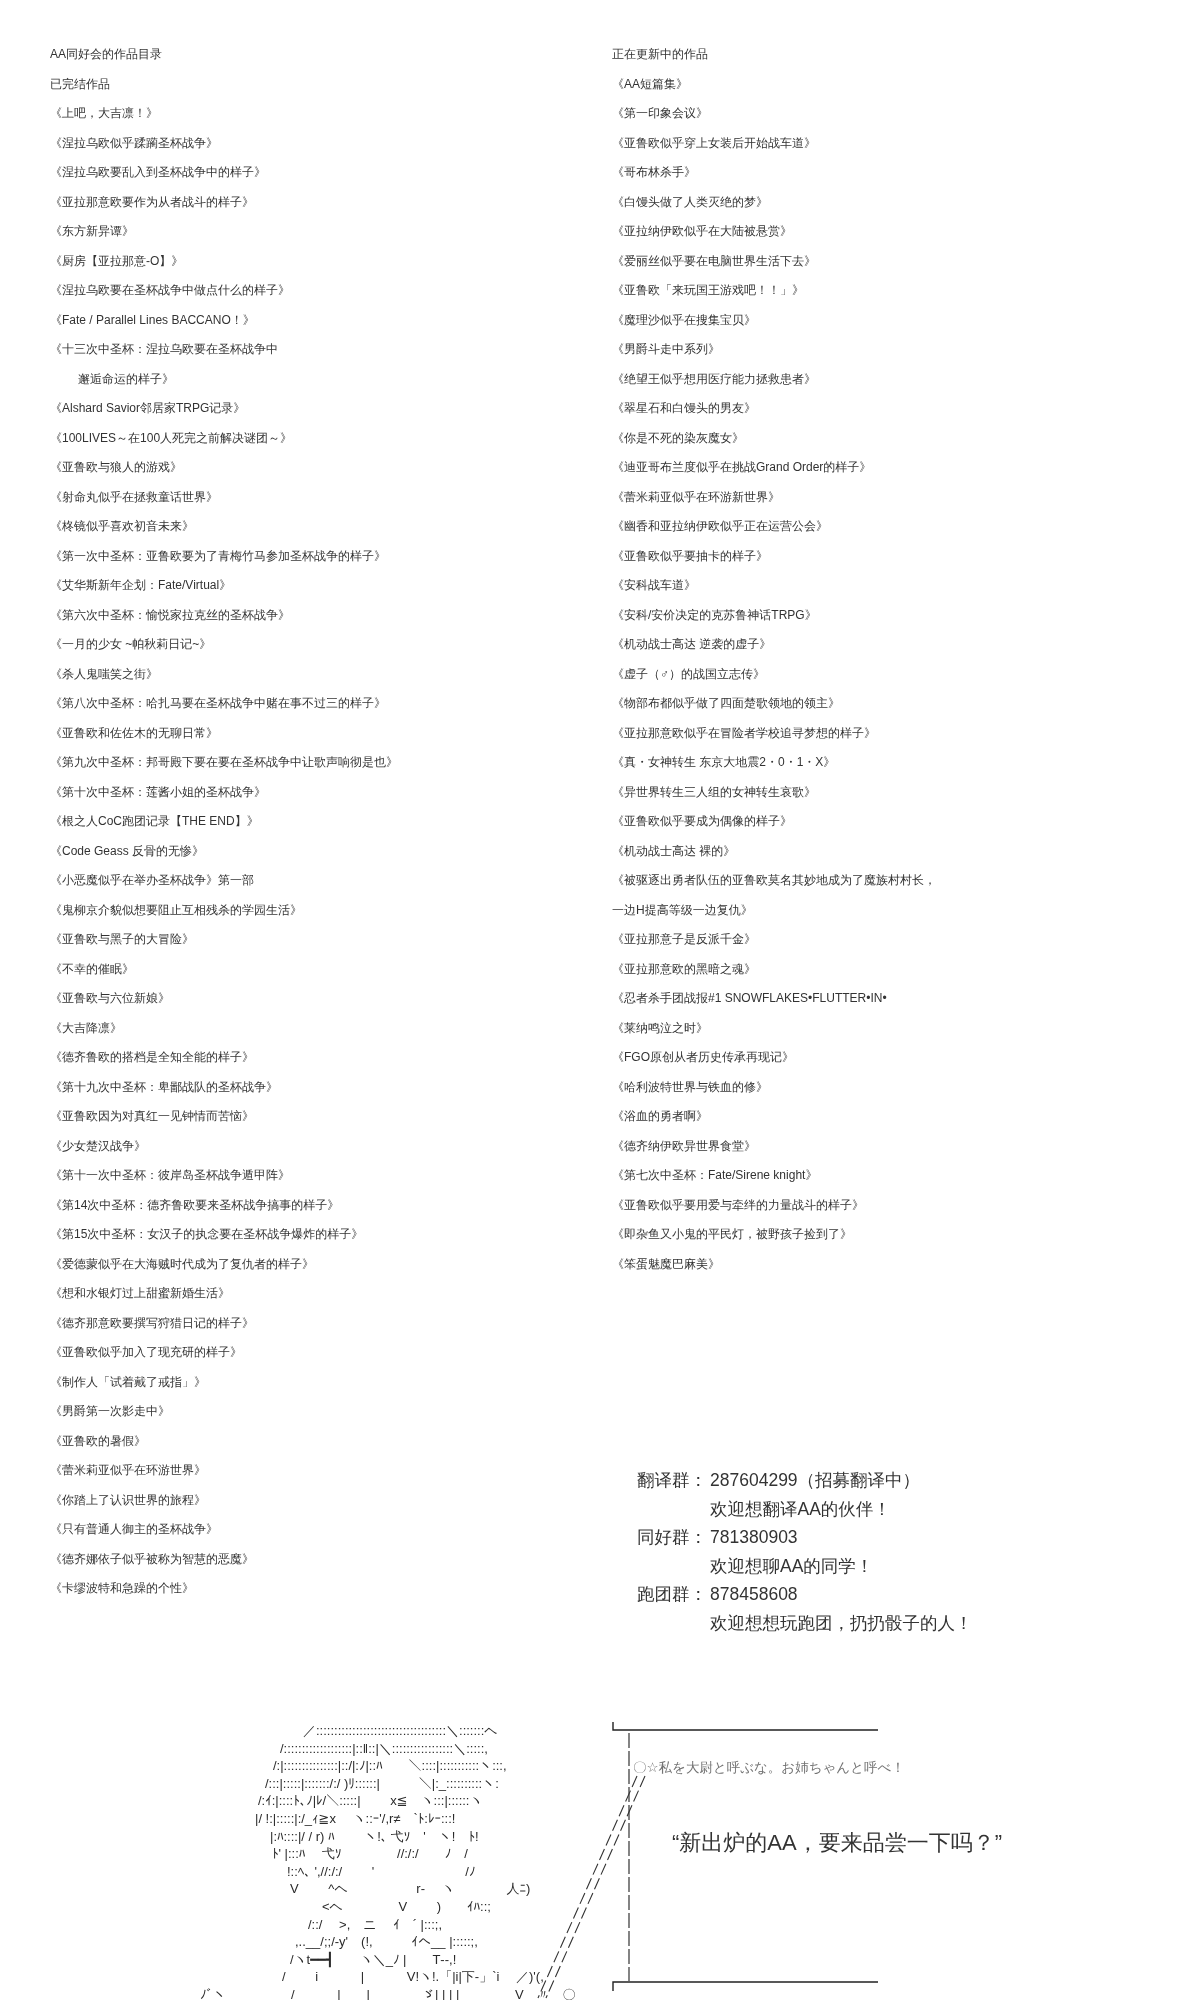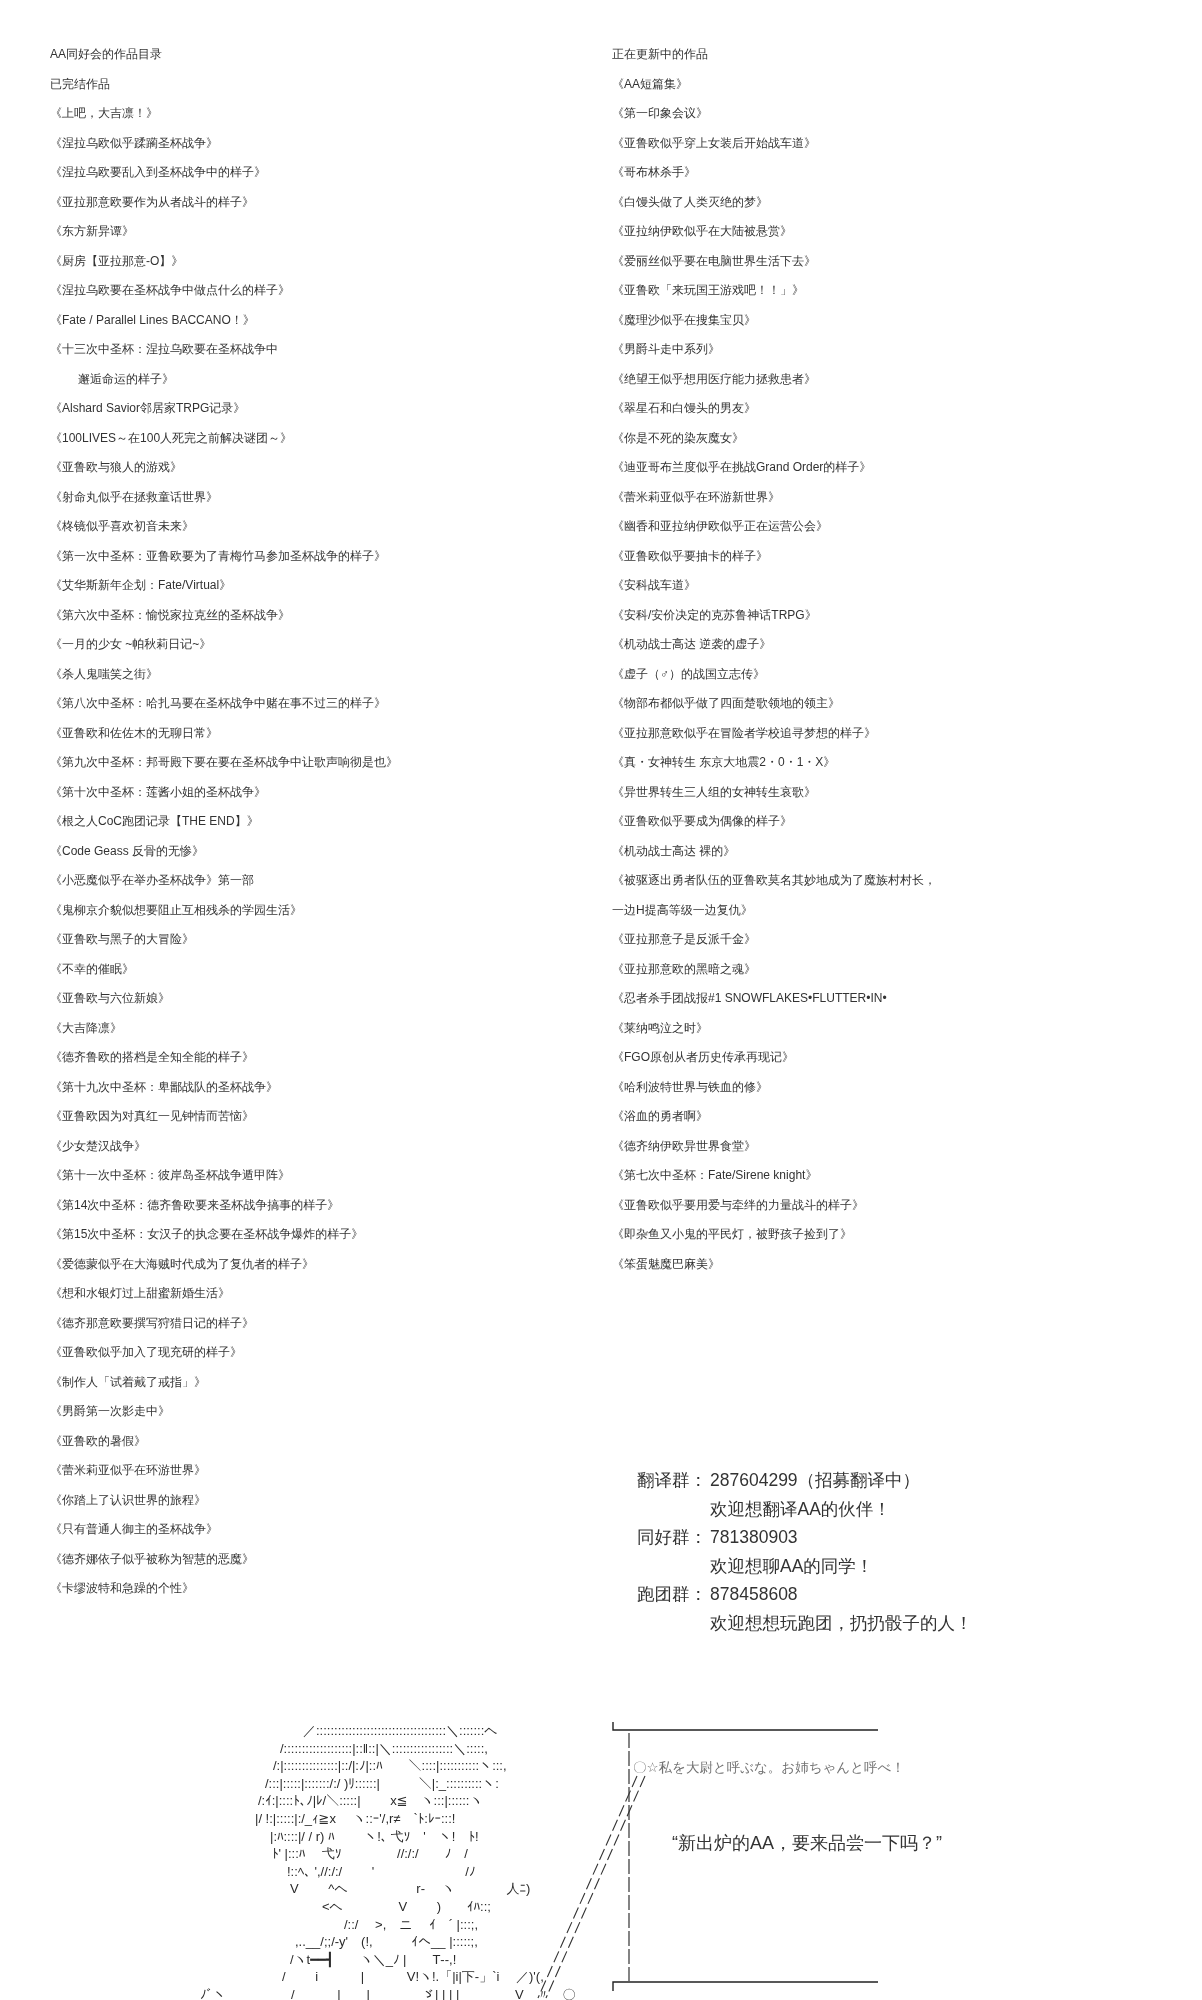--- a/index.html
+++ b/index.html
@@ -8,21 +8,21 @@
   .col { position:absolute; top:40px; white-space:nowrap; font-size:12px; }
   .col .ln { height:29.5px; line-height:29.5px; }
   #left-col { left:50px; }
   #right-col { left:612px; }
   .indent { padding-left:28px; }
   #contact { position:absolute; left:625px; top:1466px; font-size:17.5px; white-space:nowrap;margin-left:12px; }
   #contact .row { display:flex; height:28.5px; line-height:28.5px; }
   #contact .lbl { width:73px; flex:0 0 73px; }
   #bubble-svg { position:absolute; left:0; top:0; width:1202px; height:2000px; pointer-events:none; }
   .bubble-jp { position:absolute; left:633px; top:1759px; font-size:13.5px; line-height:17px; white-space:nowrap; color:#737373;text-align:right; }
-  .bubble-cn { position:absolute; left:672px; top:1831px; font-size:18px; line-height:24px; white-space:nowrap; color:#333; }
+  .bubble-cn { position:absolute; left:672px; top:1831px; font-size:22px; line-height:24px; white-space:nowrap; color:#333; }
   .aa { position:absolute; font-size:13px; line-height:18px; white-space:pre; color:#2a2a2a; }
 </style>
 </head>
 <body>
 
 <div id="left-col" class="col">
   <div class="ln">AA同好会的作品目录</div>
   <div class="ln">已完结作品</div>
   <div class="ln">《上吧，大吉凛！》</div>
   <div class="ln">《涅拉乌欧似乎蹂躏圣杯战争》</div>
@@ -167,18 +167,18 @@
   <div class="aa" style="left:280px;top:1740px">/:::::::::::::::::::|::‖::|＼:::::::::::::::::＼:::::,</div>
   <div class="aa" style="left:273px;top:1757px">/:|:::::::::::::::|::/|:ﾉ|::ﾊ　　＼::::|:::::::::::ヽ:::,</div>
   <div class="aa" style="left:265px;top:1775px">/:::|:::::|:::::::/:/ )ﾘ::::::|　　　＼|:_::::::::::ヽ:</div>
   <div class="aa" style="left:258px;top:1792px">/:ｲ:|::::ﾄ､ﾉ|ﾚ/＼:::::|　　 x≦　ヽ:::|::::::ヽ</div>
   <div class="aa" style="left:255px;top:1810px">|/ !:|:::::|:/_ｨ≧x　 ヽ::ｰ'/,r≠　`ﾄ:ﾚｰ:::!</div>
   <div class="aa" style="left:270px;top:1828px">|:ﾊ::::|/ / r) ﾊ　　 ヽ!､ 弋ｿ　'　ヽ!　ﾄ!</div>
   <div class="aa" style="left:272px;top:1845px">ﾄ' |:::ﾊ　 弋ｿ　　　　 //:/:/　　ﾉ　/</div>
   <div class="aa" style="left:287px;top:1863px">!::ﾍ､ ',//:/:/　　 '　　　　　　　/ﾉ</div>
   <div class="aa" style="left:290px;top:1880px">V　　 ^ヘ　　　　　 r‐　 ヽ　　　　人ﾆ)</div>
   <div class="aa" style="left:322px;top:1898px">&lt;ヘ　　　　 V　　 )　　ｲﾊ::;</div>
-  <div class="aa" style="left:344px;top:1916px">/::/　 &gt;,　ニ　 ｲ　´ |:::;,</div>
+  <div class="aa" style="left:308px;top:1916px">/::/　 &gt;,　ニ　 ｲ　´ |:::;,</div>
   <div class="aa" style="left:295px;top:1933px">,..__/;;/-y'　(!,　　　ｲへ__ |:::::;,</div>
   <div class="aa" style="left:290px;top:1951px">/ヽt━━┫　　ヽ＼_ﾉ |　　T‐‐,!</div>
   <div class="aa" style="left:282px;top:1968px">/　　 i　　　 |　　　 V!ヽ!.「|i|下‐」`i　 ／)'(,</div>
   <div class="aa" style="left:200px;top:1986px">ﾉﾞヽ　　　　　/　　　 |　　|　　　　ゞ| | | |　　　　 V　〃　〇</div>
 </div>
 
 </body></html>

